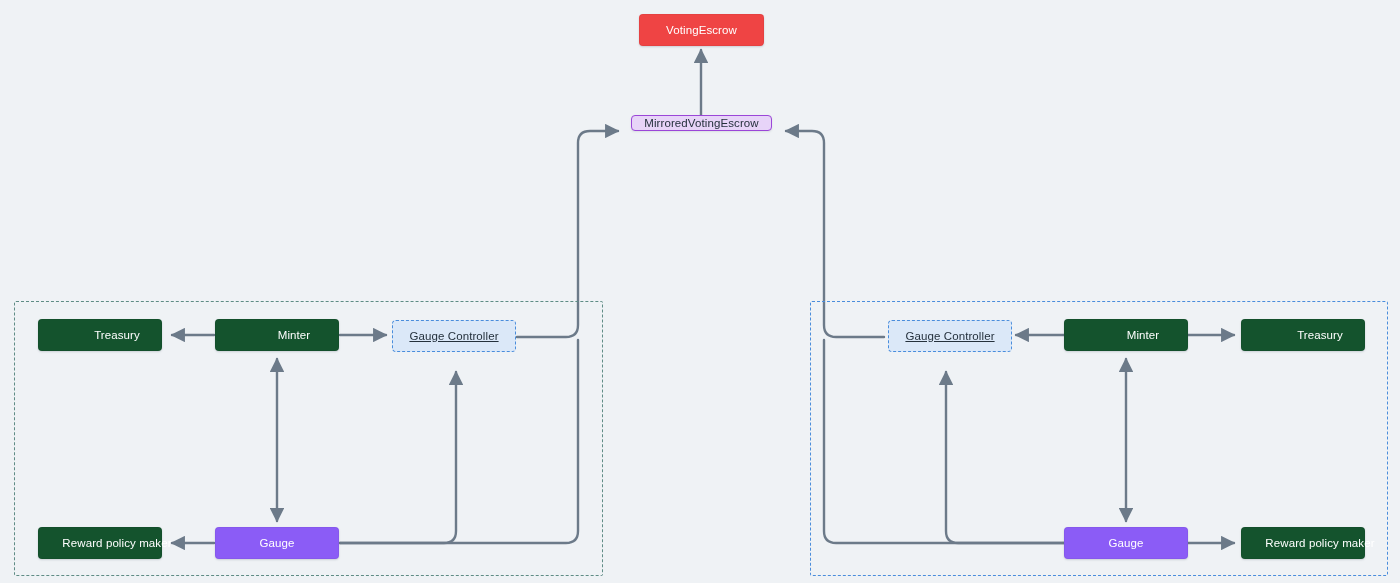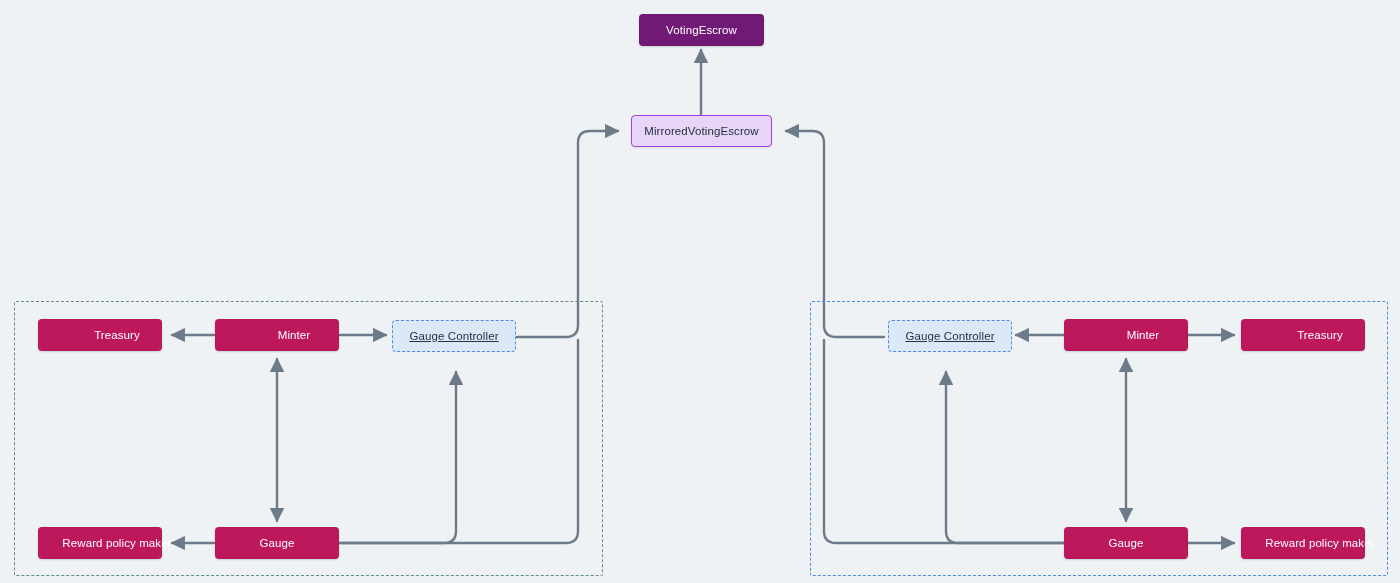--- a/index.html
+++ b/index.html
@@ -44,23 +44,23 @@
     letter-spacing: 0.1px;
     white-space: nowrap;
     text-align: center;
     user-select: none;
   }
   .node.solid {
     color: #ffffff;
     border: 1px solid rgba(0,0,0,0.04);
     box-shadow: 0 1px 2px rgba(40,55,70,0.18);
   }
-  .node.red     { background: #be185d; padding-left: 34px; }
-  .node.blue    { background: #be185d; }
-  .node.purple  { background: #701a75; }
+  .node.red     { background: #14532d; padding-left: 34px; }
+  .node.blue    { background: #8b5cf6; }
+  .node.purple  { background: #ef4444; }
   .node.dashed-blue {
     background: #dbe8f8;
     border: 1.6px dashed #4a8ddc;
     color: #25313d;
     box-shadow: none;
     text-decoration: underline;
   }
   .node.lilac {
     background: #e7d4f8;
     border: 1.6px solid #9b46d8;
@@ -115,21 +115,21 @@
 
       <path d="M 1188 543 L 1234 543" marker-end="url(#ah)"></path>
     </g>
   </svg>
 
   <div class="cluster" style="left:14px; top:301px; width:589px; height:275px; border-color:#5f8c85;"></div>
   <div class="cluster" style="left:810px; top:301px; width:578px; height:275px; border-color:#4a8ddc;"></div>
 
   <div class="node solid purple" style="left:639px; top:14px; width:125px; height:32px;">VotingEscrow</div>
 
-  <div class="node lilac" style="left:631px; top:115px; width:141px; height:32px;">MirroredVotingEscrow</div>
+  <div class="node lilac" style="left:631px; top:115px; width:141px; height:16px;">MirroredVotingEscrow</div>
 
   <div class="node solid red" style="left:38px; top:319px; width:124px; height:32px;">Treasury</div>
 
   <div class="node solid red" style="left:215px; top:319px; width:124px; height:32px;">Minter</div>
 
   <div class="node dashed-blue" style="left:392px; top:320px; width:124px; height:32px;">Gauge Controller</div>
 
   <div class="node solid red" style="left:38px; top:527px; width:124px; height:32px;">Reward policy maker</div>
 
   <div class="node solid blue" style="left:215px; top:527px; width:124px; height:32px;">Gauge</div>

